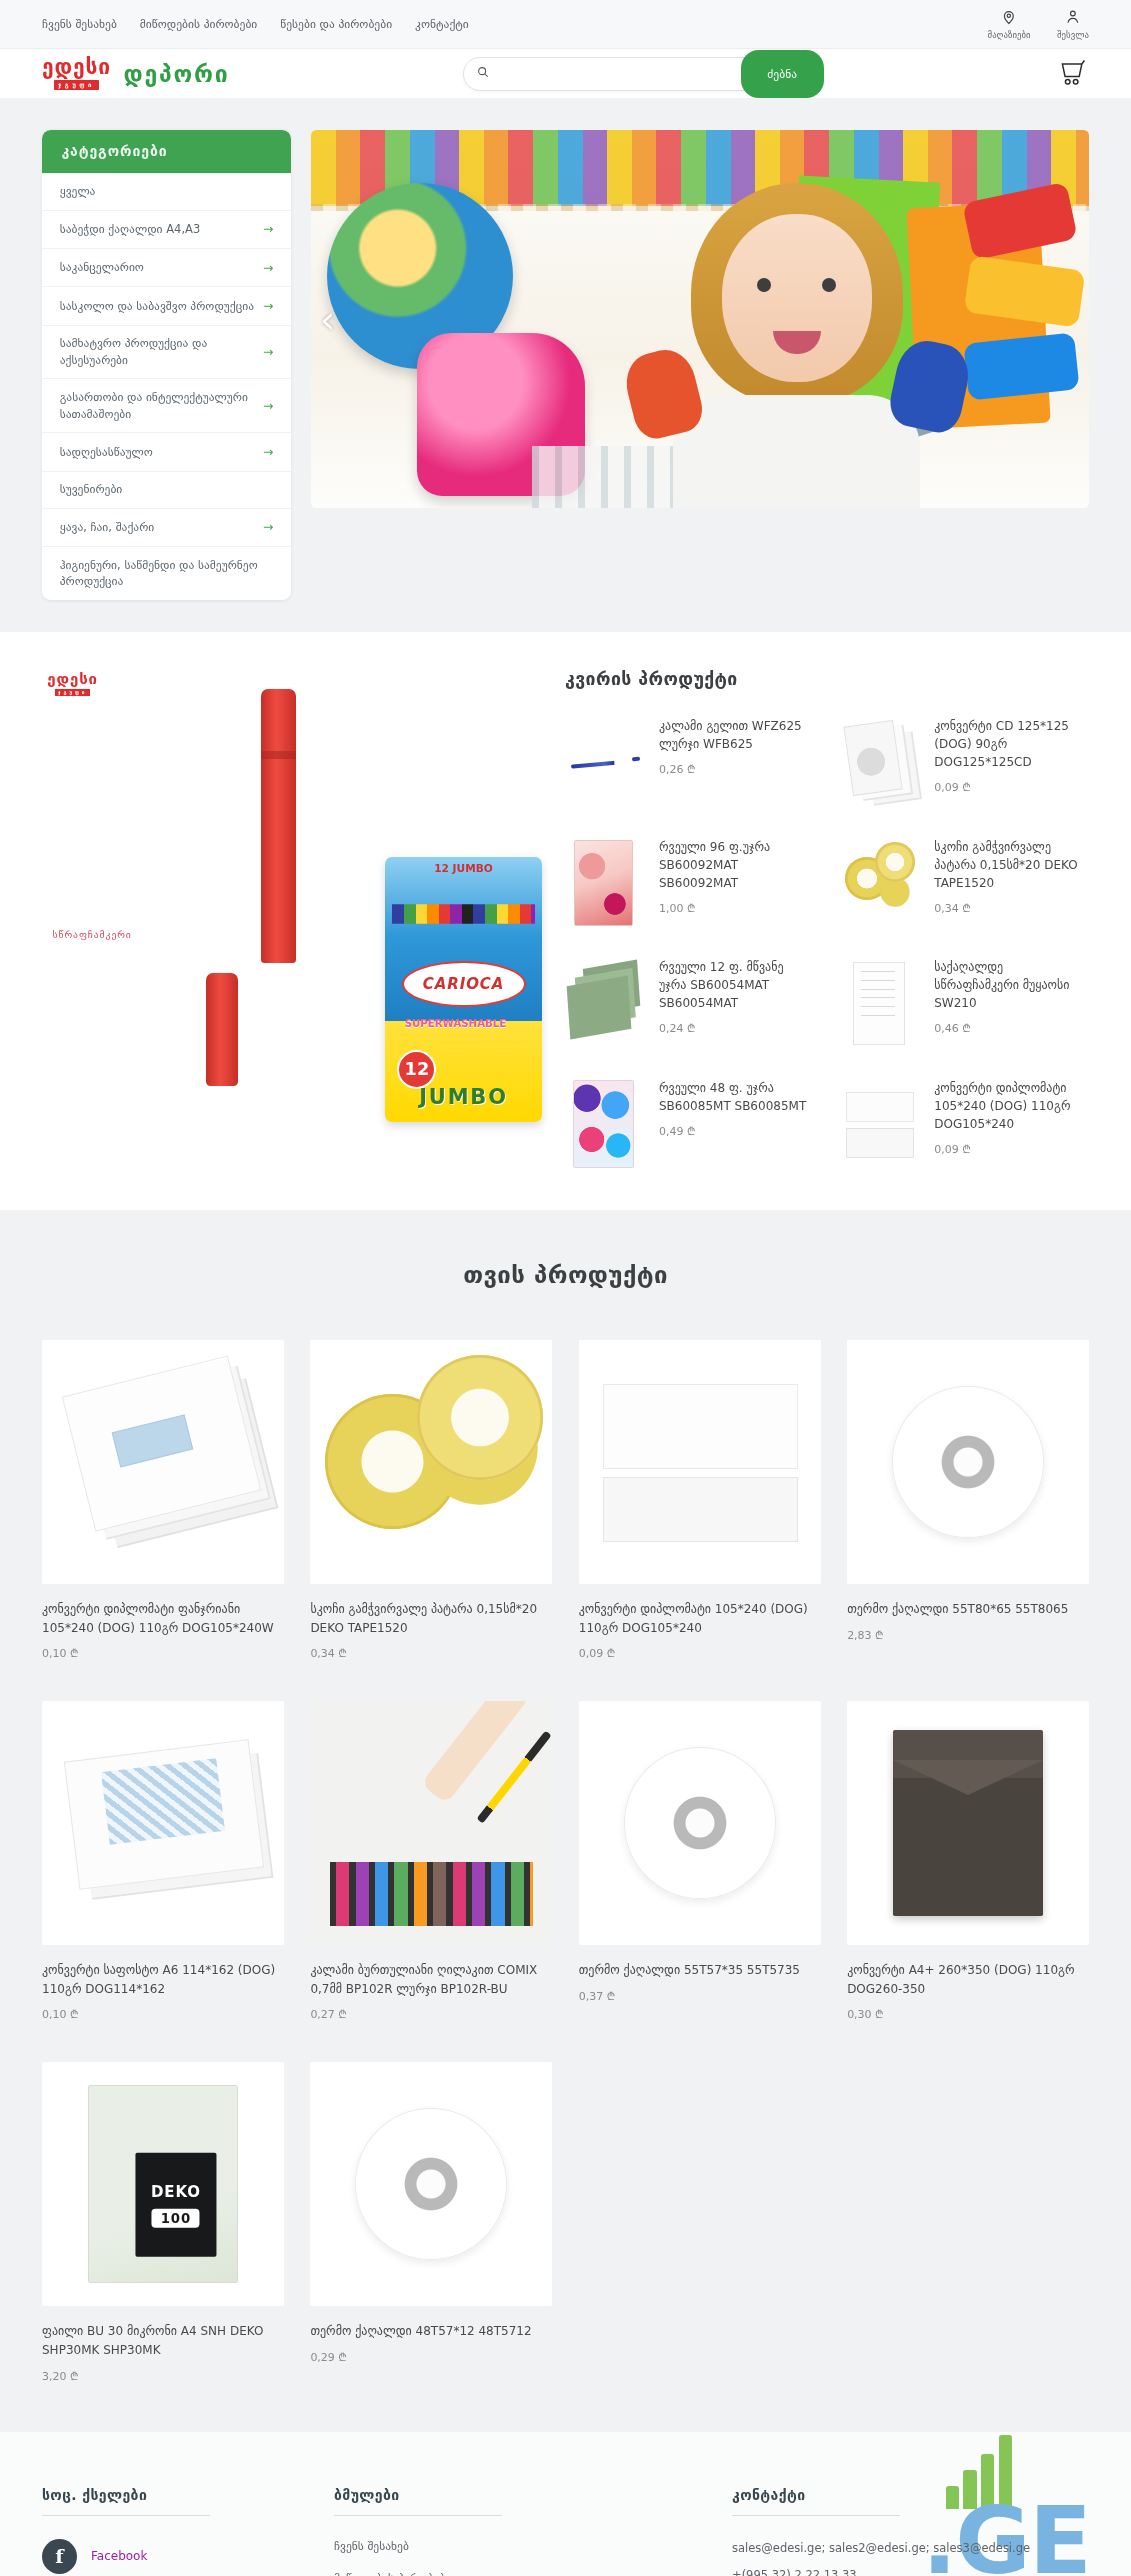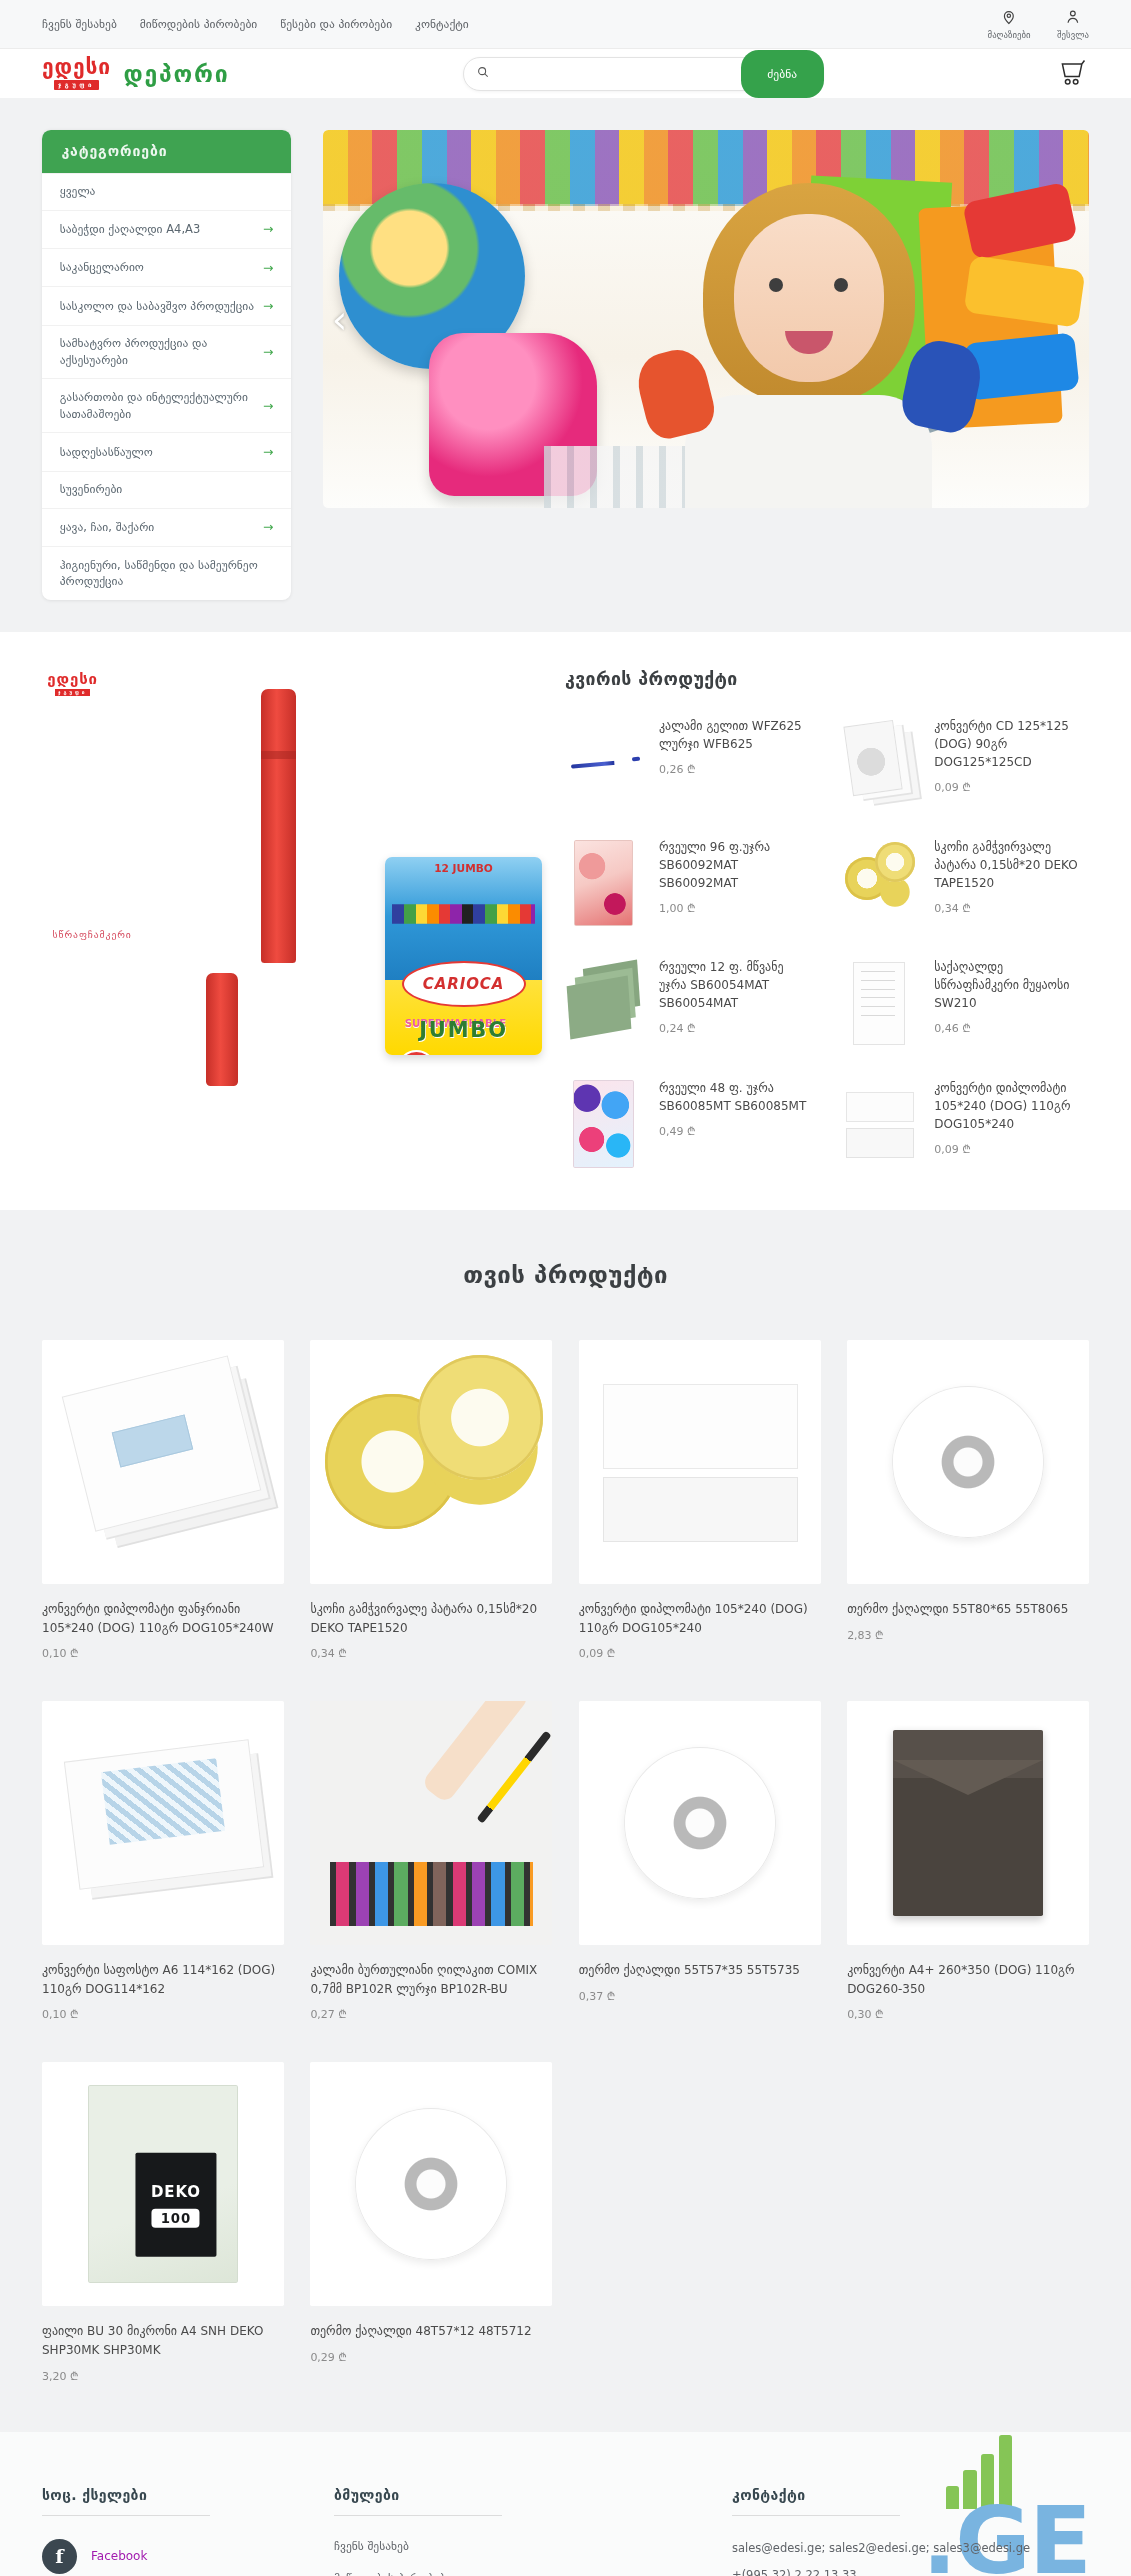--- a/index.html
+++ b/index.html
@@ -41,21 +41,21 @@
   .search input { border: none; outline: none; flex: 1; font-size: 11.5px; padding: 0 8.8px; background: transparent; font-family: inherit; }
   .search-btn {
     height: 48px; width: 83px; margin-right: -0.9px; flex: none;
     background: #35a24b; color: #fff; border: none; border-radius: 17.7px;
     font-size: 11.5px; font-family: inherit; cursor: pointer;
   }
   .cart { cursor: pointer; }
   .cart svg { width: 32px; height: 30px; stroke: #2d2d2d; fill: none; stroke-width: 1.7; }
 
   
-  .main { background: #f1f2f3; padding: 32px 42px 32px; display: flex; gap: 32px; align-items: flex-start; }
+  .main { background: #f1f2f3; padding: 32px 42px 32px; display: flex; gap: 20px; align-items: flex-start; }
   .sidebar { width: 249px; background: #fff; border-radius: 8.8px; box-shadow: 0 0.9px 3.5px rgba(0,0,0,.08); flex: none; overflow: hidden; }
   .sidebar-header { background: #3fa351; color: #ecf7ee; font-size: 14px; font-weight: bold; padding: 13.3px 19.4px; letter-spacing: 0.9px; }
   .cat-item {
     display: flex; justify-content: space-between; align-items: center; gap: 7px;
     padding: 9.7px 17.7px; font-size: 11.5px; color: #5b6770; border-top: 0.9px solid #f1f1f1;
     line-height: 1.45; cursor: pointer;
   }
   .cat-item:first-of-type { border-top: none; }
   .cat-item .arr { color: #44a94f; font-size: 12.4px; flex: none; }
 
@@ -127,21 +127,21 @@
   .marker-body {
     position: absolute; left: 219px; top: 25px; width: 35px; height: 274px;
     background: linear-gradient(90deg, #c62f28, #ef4b40 45%, #c62f28); border-radius: 7px 7px 3.5px 3.5px;
   }
   .marker-band { position: absolute; left: 219px; top: 87px; width: 35px; height: 8.8px; background: #a82620; opacity: .55; }
   .marker-cap {
     position: absolute; left: 164px; top: 309px; width: 32px; height: 113px;
     background: linear-gradient(90deg, #c62f28, #ef4b40 45%, #c62f28); border-radius: 7px 7px 4.4px 4.4px;
   }
   .carioca-box {
-    position: absolute; left: 343px; top: 193px; width: 157px; height: 198px; border-radius: 7px;
+    position: absolute; left: 343px; top: 193px; width: 157px; height: 265px; border-radius: 7px;
     background: linear-gradient(180deg, #8fd0f2 0%, #2f98d8 30%, #1f7fc2 62%, #ffe23c 62%, #ffd900 100%);
     box-shadow: 0 3.5px 8.8px rgba(0,0,0,.15); overflow: hidden;
   }
   .cb-top { position: absolute; top: 5.3px; left: 0; right: 0; text-align: center; color: #d32f2f; font-weight: bold; font-size: 10.6px; }
   .cb-tips {
     position: absolute; top: 37px; left: 7px; right: 7px; height: 30px;
     background: repeating-linear-gradient(90deg,
       #303f9f 0 11.5px, #1a237e 11.5px 12.4px, #43a047 12.4px 24px, #fdd835 24px 35px,
       #fb8c00 35px 47px, #e53935 47px 58px, #8e24aa 58px 70px, #212121 70px 81px);
     clip-path: polygon(0 100%, 100% 100%, 100% 35%, 0 35%);

